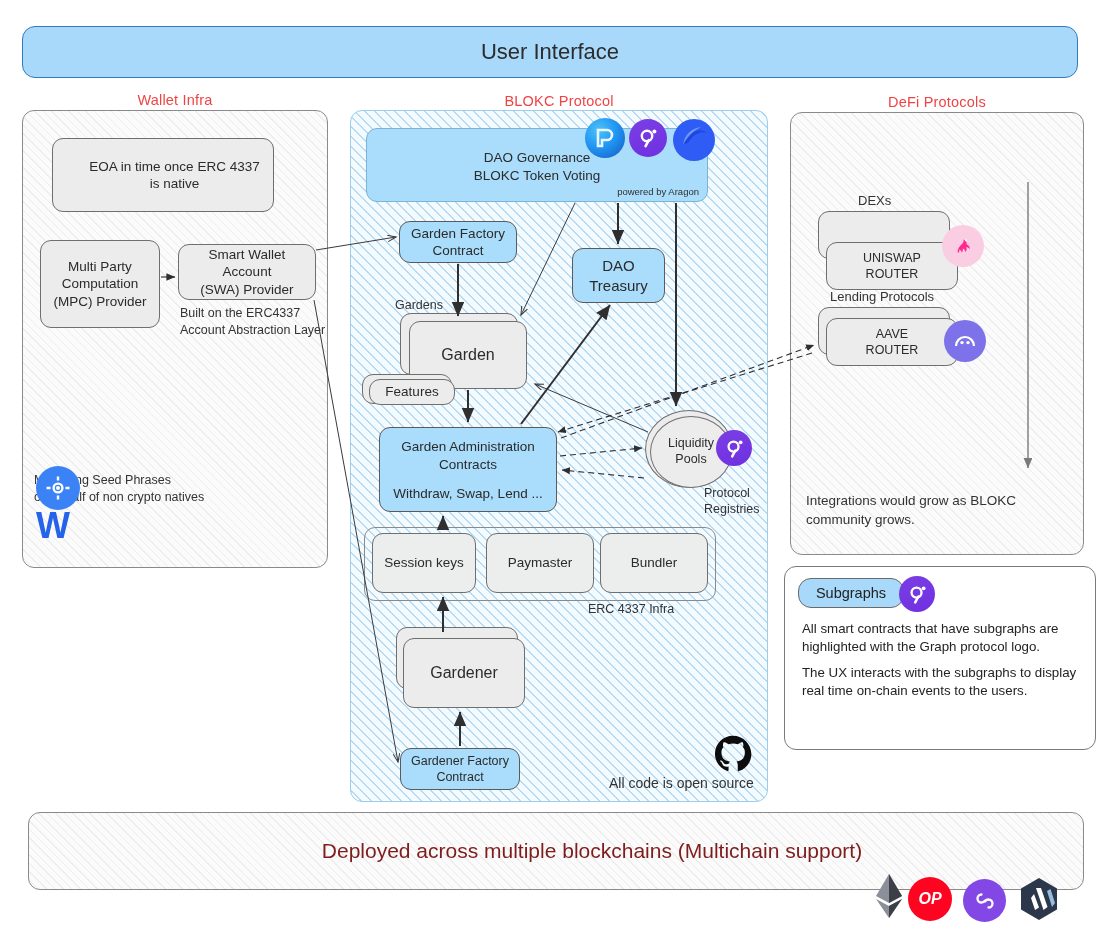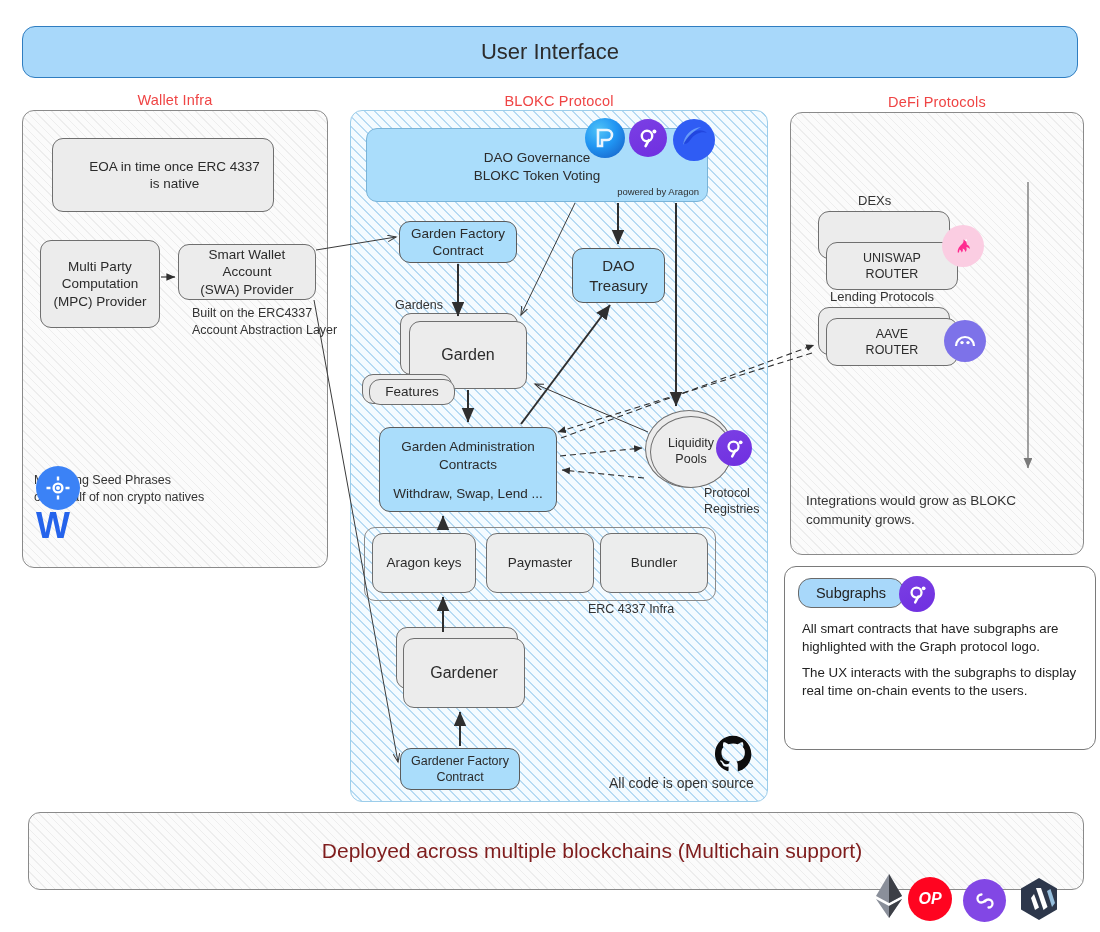--- a/index.html
+++ b/index.html
@@ -92,21 +92,21 @@
     <span>Multi Party
 Computation
 (MPC) Provider</span>
   </div>
 
   <div class="abs node" style="left:178px;top:244px;width:138px;height:56px;white-space:pre-line;">
     <span>Smart Wallet Account
 (SWA) Provider</span>
   </div>
 
-  <div class="caption" style="left:192px;top:305px;width:160px;white-space:pre-line;">Built on the ERC4337
+  <div class="caption" style="left:180px;top:305px;width:160px;white-space:pre-line;">Built on the ERC4337
 Account Abstraction Layer</div>
 
   <div class="caption" style="left:34px;top:472px;width:240px;white-space:pre-line;">Managing Seed Phrases
 on behalf of non crypto natives</div>
 
   <div class="abs" style="left:36px;top:466px;width:44px;height:44px;border-radius:50%;background:#3b82f6;
        display:flex;align-items:center;justify-content:center;">
     <svg width="30" height="30" viewBox="0 0 30 30" aria-hidden="true">
       <g fill="none" stroke="#ffffff" stroke-width="2.4">
         <circle cx="15" cy="15" r="4.4"></circle>
@@ -201,21 +201,21 @@
       <circle cx="11" cy="10" r="5.2" fill="none" stroke="#fff" stroke-width="2.4"></circle>
       <path d="M12.8 14.2 L9.6 20.2" stroke="#fff" stroke-width="2.6" stroke-linecap="round"></path>
       <circle cx="18.4" cy="5.6" r="2" fill="#fff"></circle>
     </svg>
   </div>
   <div class="caption" style="left:704px;top:486px;width:80px;white-space:pre-line;line-height:1.25;">Protocol
 Registries</div>
 
   <div class="abs" style="left:364px;top:527px;width:352px;height:74px;border:1.2px solid #8a8a8a;border-radius:11px;"></div>
   <div class="abs node lite" style="left:372px;top:533px;width:104px;height:60px;">
-    <span>Aragon keys</span>
+    <span>Session keys</span>
   </div>
   <div class="abs node lite" style="left:486px;top:533px;width:108px;height:60px;">
     <span>Paymaster</span>
   </div>
   <div class="abs node lite" style="left:600px;top:533px;width:108px;height:60px;">
     <span>Bundler</span>
   </div>
   <div class="caption" style="left:588px;top:601px;font-size:12.5px;">ERC 4337 Infra</div>
 
   <div class="abs stackshadow" style="left:396px;top:627px;width:122px;height:62px;"></div>

